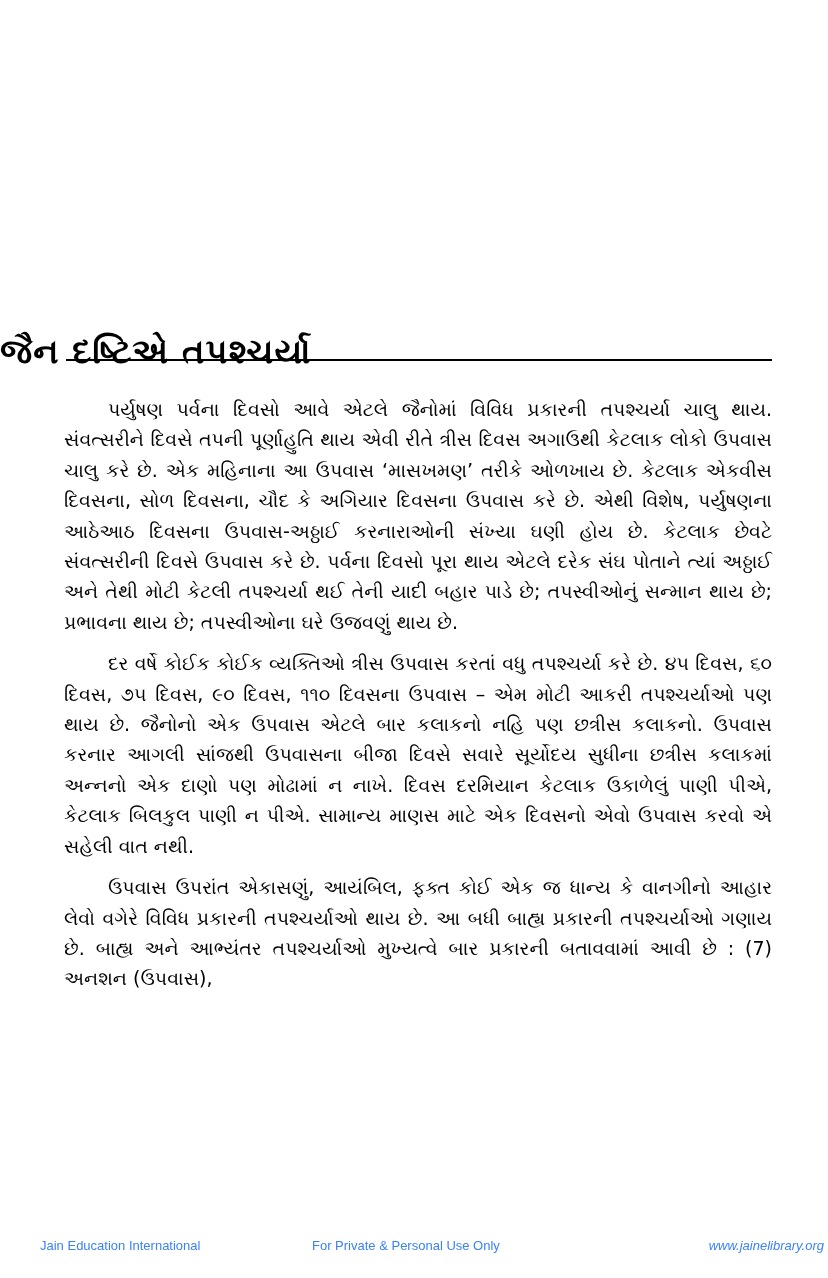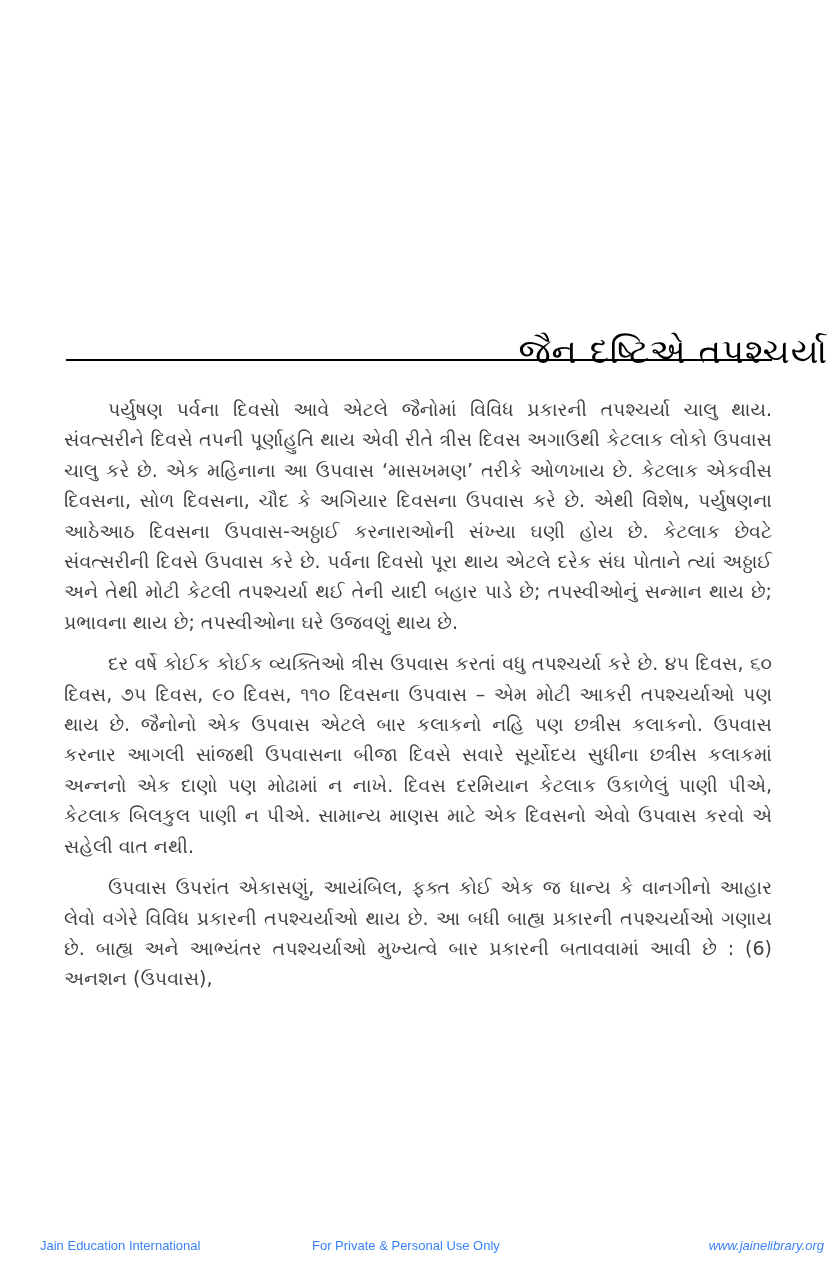--- a/index.html
+++ b/index.html
@@ -13,23 +13,23 @@
     position: relative;
     overflow: hidden;
     font-family: "DejaVu Sans", sans-serif;
     color: #111111;
   }
   .page-title {
     position: absolute;
     top: 300px;
     left: 0;
     width: 828px;
-    text-align: right;
+    text-align: left;
     font-size: 34px;
-    font-weight: normal;
+    font-weight: bold;
     line-height: 56px;
     letter-spacing: 1px;
     color: #000000;
   }
   .title-rule {
     position: absolute;
     top: 359px;
     left: 66px;
     width: 706px;
     height: 2px;
@@ -40,21 +40,21 @@
     top: 394px;
     left: 64px;
     width: 708px;
   }
   .paragraph {
     margin: 0 0 11px 0;
     font-size: 19px;
     line-height: 30.4px;
     text-align: justify;
     text-indent: 44px;
-    color: #404040;
+    color: #000000;
   }
   .footer {
     position: absolute;
     top: 1238px;
     left: 0;
     width: 828px;
     height: 20px;
     font-family: "Liberation Sans", sans-serif;
     font-size: 13px;
     color: #3b82f6;
@@ -71,20 +71,20 @@
 </style>
 </head>
 <body>
 
 <h1 class="page-title">જૈન દષ્ટિએ તપશ્ચર્યા</h1>
 <div class="title-rule"></div>
 
 <div class="body-text">
   <p class="paragraph">પર્યુષણ પર્વના દિવસો આવે એટલે જૈનોમાં વિવિધ પ્રકારની તપશ્ચર્યા ચાલુ થાય. સંવત્સરીને દિવસે તપની પૂર્ણાહુતિ થાય એવી રીતે ત્રીસ દિવસ અગાઉથી કેટલાક લોકો ઉપવાસ ચાલુ કરે છે. એક મહિનાના આ ઉપવાસ ‘માસખમણ’ તરીકે ઓળખાય છે. કેટલાક એકવીસ દિવસના, સોળ દિવસના, ચૌદ કે અગિયાર દિવસના ઉપવાસ કરે છે. એથી વિશેષ, પર્યુષણના આઠેઆઠ દિવસના ઉપવાસ-અઠ્ઠાઈ કરનારાઓની સંખ્યા ઘણી હોય છે. કેટલાક છેવટે સંવત્સરીની દિવસે ઉપવાસ કરે છે. પર્વના દિવસો પૂરા થાય એટલે દરેક સંઘ પોતાને ત્યાં અઠ્ઠાઈ અને તેથી મોટી કેટલી તપશ્ચર્યા થઈ તેની યાદી બહાર પાડે છે; તપસ્વીઓનું સન્માન થાય છે; પ્રભાવના થાય છે; તપસ્વીઓના ઘરે ઉજવણું થાય છે.</p>
   <p class="paragraph">દર વર્ષે કોઈક કોઈક વ્યક્તિઓ ત્રીસ ઉપવાસ કરતાં વધુ તપશ્ચર્યા કરે છે. ૪૫ દિવસ, ૬૦ દિવસ, ૭૫ દિવસ, ૯૦ દિવસ, ૧૧૦ દિવસના ઉપવાસ – એમ મોટી આકરી તપશ્ચર્યાઓ પણ થાય છે. જૈનોનો એક ઉપવાસ એટલે બાર કલાકનો નહિ પણ છત્રીસ કલાકનો. ઉપવાસ કરનાર આગલી સાંજથી ઉપવાસના બીજા દિવસે સવારે સૂર્યોદય સુધીના છત્રીસ કલાકમાં અન્નનો એક દાણો પણ મોઢામાં ન નાખે. દિવસ દરમિયાન કેટલાક ઉકાળેલું પાણી પીએ, કેટલાક બિલકુલ પાણી ન પીએ. સામાન્ય માણસ માટે એક દિવસનો એવો ઉપવાસ કરવો એ સહેલી વાત નથી.</p>
-  <p class="paragraph">ઉપવાસ ઉપરાંત એકાસણું, આયંબિલ, ફક્ત કોઈ એક જ ધાન્ય કે વાનગીનો આહાર લેવો વગેરે વિવિધ પ્રકારની તપશ્ચર્યાઓ થાય છે. આ બધી બાહ્ય પ્રકારની તપશ્ચર્યાઓ ગણાય છે. બાહ્ય અને આભ્યંતર તપશ્ચર્યાઓ મુખ્યત્વે બાર પ્રકારની બતાવવામાં આવી છે : (6) અનશન (ઉપવાસ),</p>
+  <p class="paragraph">ઉપવાસ ઉપરાંત એકાસણું, આયંબિલ, ફક્ત કોઈ એક જ ધાન્ય કે વાનગીનો આહાર લેવો વગેરે વિવિધ પ્રકારની તપશ્ચર્યાઓ થાય છે. આ બધી બાહ્ય પ્રકારની તપશ્ચર્યાઓ ગણાય છે. બાહ્ય અને આભ્યંતર તપશ્ચર્યાઓ મુખ્યત્વે બાર પ્રકારની બતાવવામાં આવી છે : (7) અનશન (ઉપવાસ),</p>
 </div>
 
 <div class="footer">
   <span class="f-left">Jain Education International</span>
   <span class="f-center">For Private &amp; Personal Use Only</span>
   <span class="f-right">www.jainelibrary.org</span>
 </div>
 
 </body></html>

